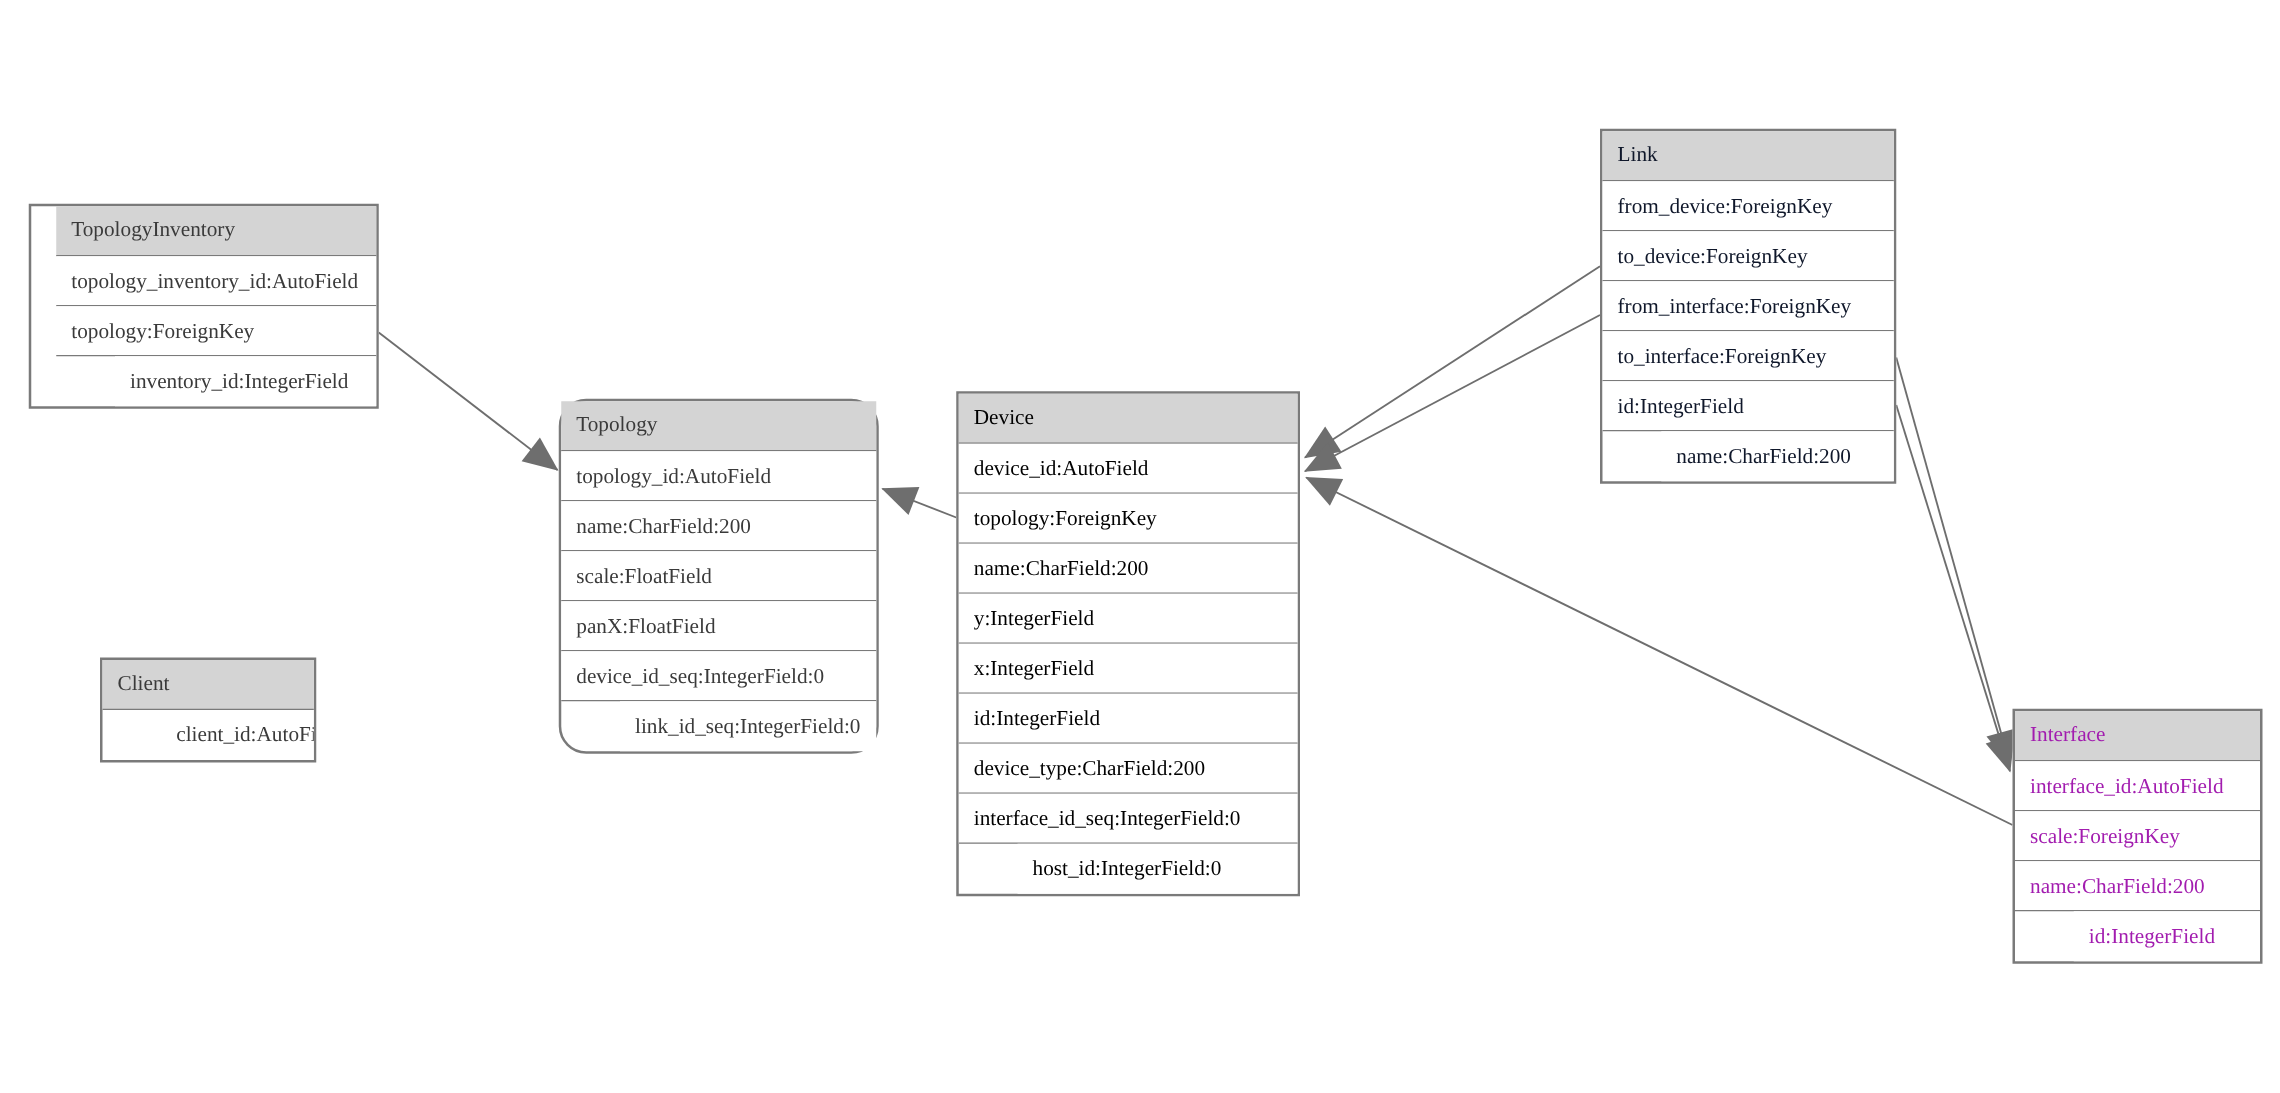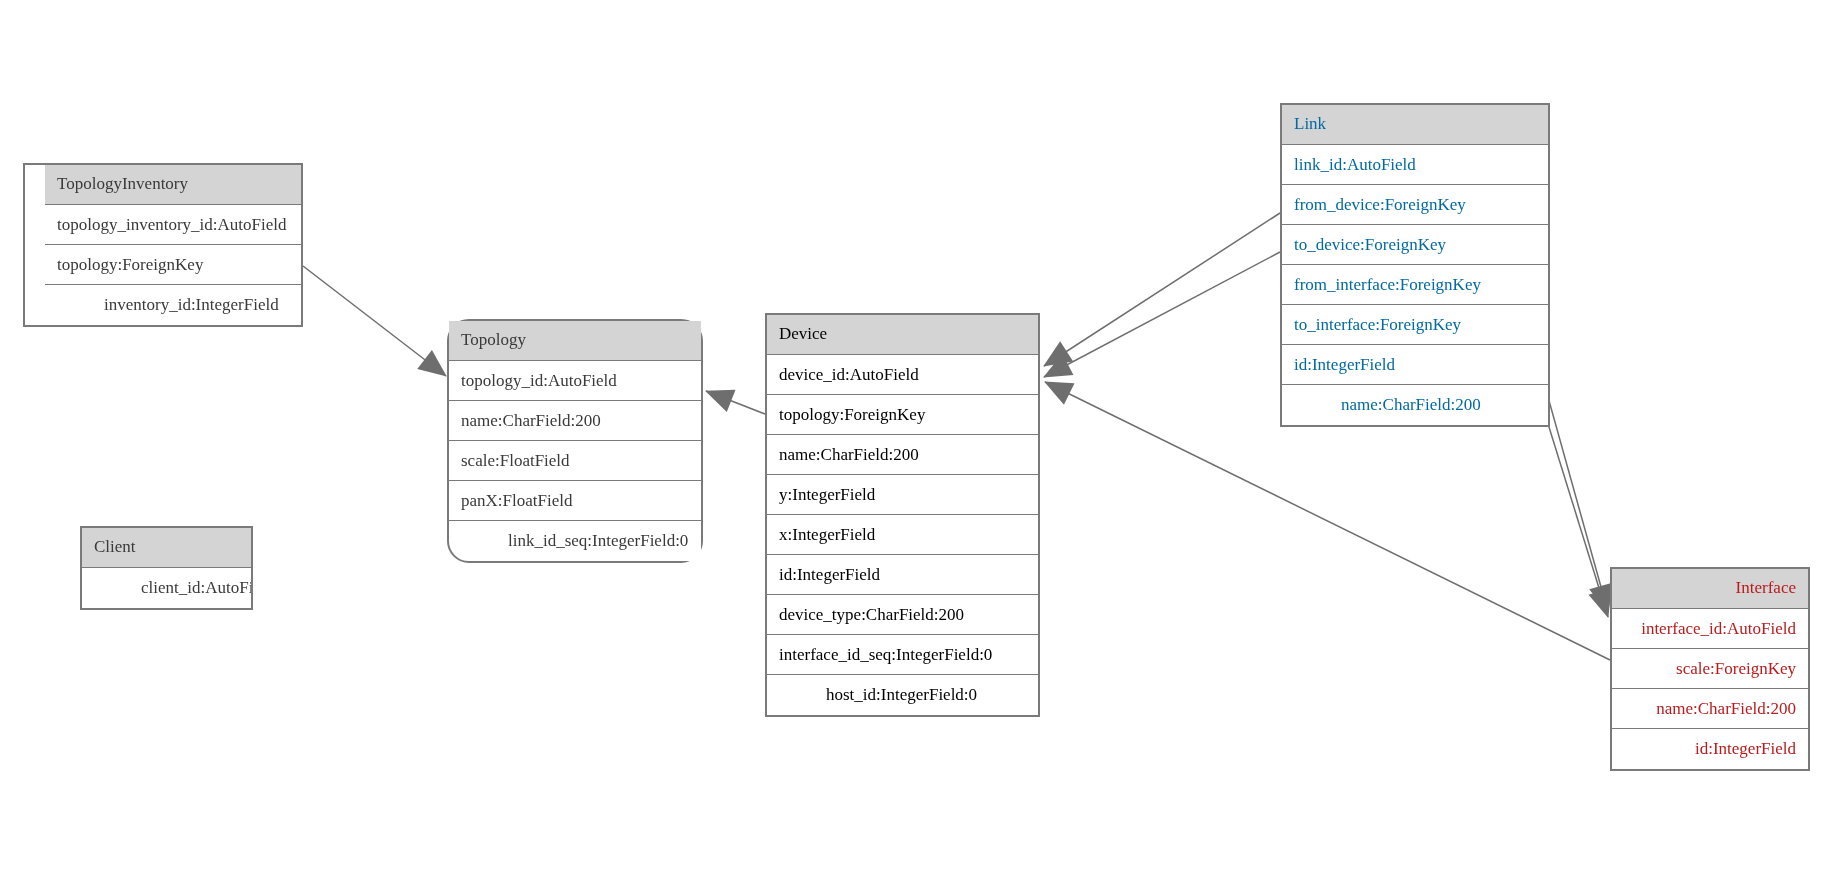--- a/index.html
+++ b/index.html
@@ -80,20 +80,21 @@
       <div class="entity-row">topology:ForeignKey</div>
       <div class="entity-row">inventory_id:IntegerField</div>
     </div>
 
   <div class="entity" style="left: 447px; top: 319px; width: 256px; border-color: rgb(122, 122, 122); color: rgb(58, 58, 58); border-radius: 22px;">
     <div class="entity-header" style="background: rgb(212, 212, 212);">Topology</div>
   <div class="entity-row">topology_id:AutoField</div>
       <div class="entity-row">name:CharField:200</div>
       <div class="entity-row">scale:FloatField</div>
       <div class="entity-row">panX:FloatField</div>
+      <div class="entity-row">device_id_seq:IntegerField:0</div>
       <div class="entity-row">link_id_seq:IntegerField:0</div>
     </div>
 
   <div class="entity" style="left: 80px; top: 526px; width: 173px; border-color: rgb(122, 122, 122); color: rgb(58, 58, 58);">
     <div class="entity-header" style="background: rgb(212, 212, 212);">Client</div>
   <div class="entity-row">client_id:AutoField</div>
     </div>
 
   <div class="entity" style="left: 765px; top: 313px; width: 275px; border-color: rgb(122, 122, 122); color: #000000;">
     <div class="entity-header" style="background: rgb(212, 212, 212);">Device</div>
@@ -101,31 +102,30 @@
       <div class="entity-row">topology:ForeignKey</div>
       <div class="entity-row">name:CharField:200</div>
       <div class="entity-row">y:IntegerField</div>
       <div class="entity-row">x:IntegerField</div>
       <div class="entity-row">id:IntegerField</div>
       <div class="entity-row">device_type:CharField:200</div>
       <div class="entity-row">interface_id_seq:IntegerField:0</div>
       <div class="entity-row">host_id:IntegerField:0</div>
     </div>
 
-  <div class="entity" style="left: 1280px; top: 103px; width: 270px; border-color: rgb(122, 122, 122); color: #0369a1;">
+  <div class="entity" style="left: 1280px; top: 103px; width: 237px; border-color: rgb(122, 122, 122); color: #0f172a;">
     <div class="entity-header" style="background: rgb(212, 212, 212);">Link</div>
-  <div class="entity-row">link_id:AutoField</div>
       <div class="entity-row">from_device:ForeignKey</div>
       <div class="entity-row">to_device:ForeignKey</div>
       <div class="entity-row">from_interface:ForeignKey</div>
       <div class="entity-row">to_interface:ForeignKey</div>
       <div class="entity-row">id:IntegerField</div>
       <div class="entity-row">name:CharField:200</div>
     </div>
 
-  <div class="entity" style="left: 1610px; top: 567px; width: 200px; border-color: rgb(122, 122, 122); color: #b91c1c; text-align: right;">
+  <div class="entity" style="left: 1610px; top: 567px; width: 200px; border-color: rgb(122, 122, 122); color: #a21caf;">
     <div class="entity-header" style="background: rgb(212, 212, 212);">Interface</div>
   <div class="entity-row">interface_id:AutoField</div>
       <div class="entity-row">scale:ForeignKey</div>
       <div class="entity-row">name:CharField:200</div>
       <div class="entity-row">id:IntegerField</div>
     </div>
 </div>
 
 </body></html>

